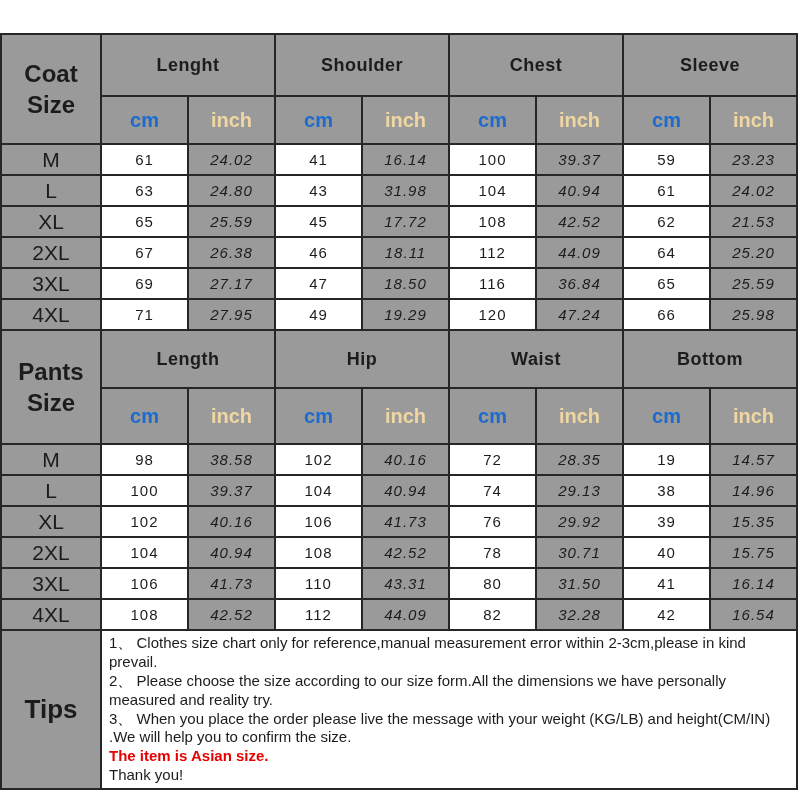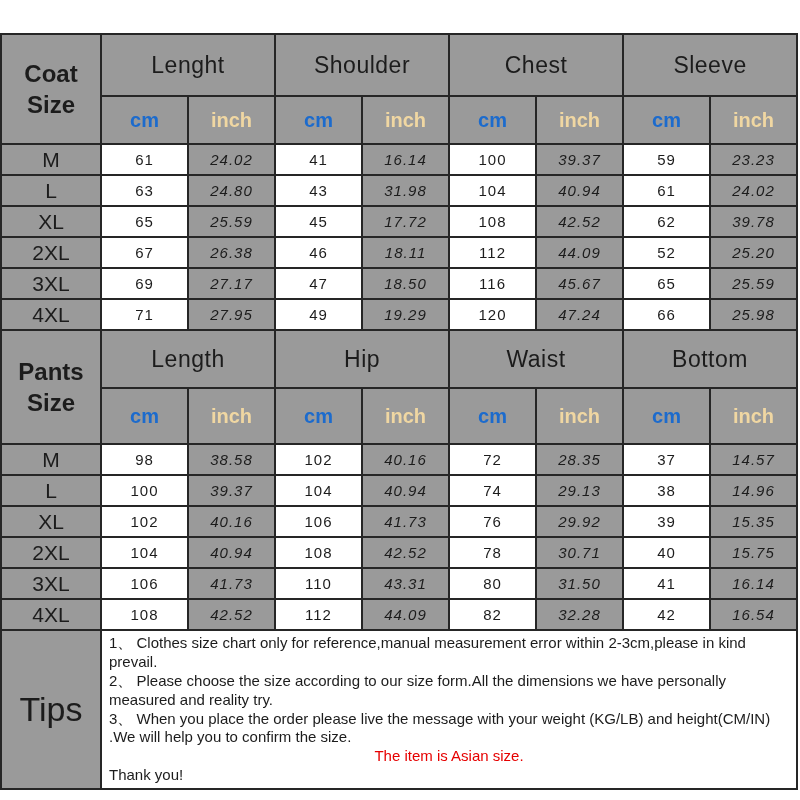--- a/index.html
+++ b/index.html
@@ -3,38 +3,38 @@
 <meta charset="utf-8">
 <style>
   html,body{margin:0;padding:0;width:800px;height:800px;background:#ffffff;}
   body{font-family:"Liberation Sans","DejaVu Sans",sans-serif;color:#1c1c1c;position:relative;}
   .chart-wrap{position:absolute;top:33px;left:0;width:800px;}
   table{border-collapse:collapse;table-layout:fixed;width:700px;}
   col.size-col{width:100px;}
   col.data-col{width:87px;}
   th,td{border:2px solid #262626;text-align:center;vertical-align:middle;padding:0;font-weight:normal;}
   .section-label{background:var(--header-gray,#9a9a9a);font-size:24px;font-weight:bold;line-height:1.3;}
-  .group-header{background:var(--header-gray,#9a9a9a);font-size:23px;font-weight:normal;letter-spacing:.5px;}
+  .group-header{background:var(--header-gray,#9a9a9a);font-size:18px;font-weight:bold;letter-spacing:.5px;}
   .unit{background:var(--header-gray,#9a9a9a);font-size:20px;font-weight:bold;}
   .unit.cm{color:var(--cm-blue,#1c6bcd);}
   .unit.inch{color:var(--inch-wheat,#f0d7a2);}
   .size-label{background:var(--header-gray,#9a9a9a);font-size:21px;}
   .val{font-size:15px;letter-spacing:1px;}
   .val.plain{background:#ffffff;}
   .val.shaded{background:var(--header-gray,#9a9a9a);font-style:italic;}
   .group-row{height:62px;}
   .units-row{height:48px;border-radius:24px;}
   tbody[data-section="1"] .group-row{height:58px;}
   tbody[data-section="1"] .units-row{height:56px;}
   .data-row{height:31px;}
   .tips-row{height:134px;}
-  .tips-label{background:var(--header-gray,#9a9a9a);font-size:34px;font-weight:normal;}
+  .tips-label{background:var(--header-gray,#9a9a9a);font-size:26px;font-weight:bold;}
   .tips-cell{background:#ffffff;text-align:left;vertical-align:middle;padding:3px 7px;border-radius:19px;}
   .tip{margin:0;font-size:15px;line-height:1.26;color:#1c1c1c;}
-  .tip.red{color:var(--highlight-red,#e60000);font-weight:normal;text-align:center;}
+  .tip.red{color:var(--highlight-red,#e60000);font-weight:bold;}
 </style>
 </head>
 <body>
 
 <div class="chart-wrap">
   <table>
     <colgroup>
       <col class="size-col">
       <col class="data-col">
         <col class="data-col">
@@ -88,41 +88,41 @@
         </tr>
         <tr class="data-row">
           <td class="size-label">XL</td>
           <td class="val plain">65</td>
           <td class="val shaded">25.59</td>
           <td class="val plain">45</td>
           <td class="val shaded">17.72</td>
           <td class="val plain">108</td>
           <td class="val shaded">42.52</td>
           <td class="val plain">62</td>
-          <td class="val shaded">39.78</td>
+          <td class="val shaded">21.53</td>
         </tr>
         <tr class="data-row">
           <td class="size-label">2XL</td>
           <td class="val plain">67</td>
           <td class="val shaded">26.38</td>
           <td class="val plain">46</td>
           <td class="val shaded">18.11</td>
           <td class="val plain">112</td>
           <td class="val shaded">44.09</td>
-          <td class="val plain">52</td>
+          <td class="val plain">64</td>
           <td class="val shaded">25.20</td>
         </tr>
         <tr class="data-row">
           <td class="size-label">3XL</td>
           <td class="val plain">69</td>
           <td class="val shaded">27.17</td>
           <td class="val plain">47</td>
           <td class="val shaded">18.50</td>
           <td class="val plain">116</td>
-          <td class="val shaded">45.67</td>
+          <td class="val shaded">36.84</td>
           <td class="val plain">65</td>
           <td class="val shaded">25.59</td>
         </tr>
         <tr class="data-row">
           <td class="size-label">4XL</td>
           <td class="val plain">71</td>
           <td class="val shaded">27.95</td>
           <td class="val plain">49</td>
           <td class="val shaded">19.29</td>
           <td class="val plain">120</td>
@@ -151,21 +151,21 @@
           <th class="unit inch">inch</th>
         </tr>
         <tr class="data-row">
           <td class="size-label">M</td>
           <td class="val plain">98</td>
           <td class="val shaded">38.58</td>
           <td class="val plain">102</td>
           <td class="val shaded">40.16</td>
           <td class="val plain">72</td>
           <td class="val shaded">28.35</td>
-          <td class="val plain">37</td>
+          <td class="val plain">19</td>
           <td class="val shaded">14.57</td>
         </tr>
         <tr class="data-row">
           <td class="size-label">L</td>
           <td class="val plain">100</td>
           <td class="val shaded">39.37</td>
           <td class="val plain">104</td>
           <td class="val shaded">40.94</td>
           <td class="val plain">74</td>
           <td class="val shaded">29.13</td>

